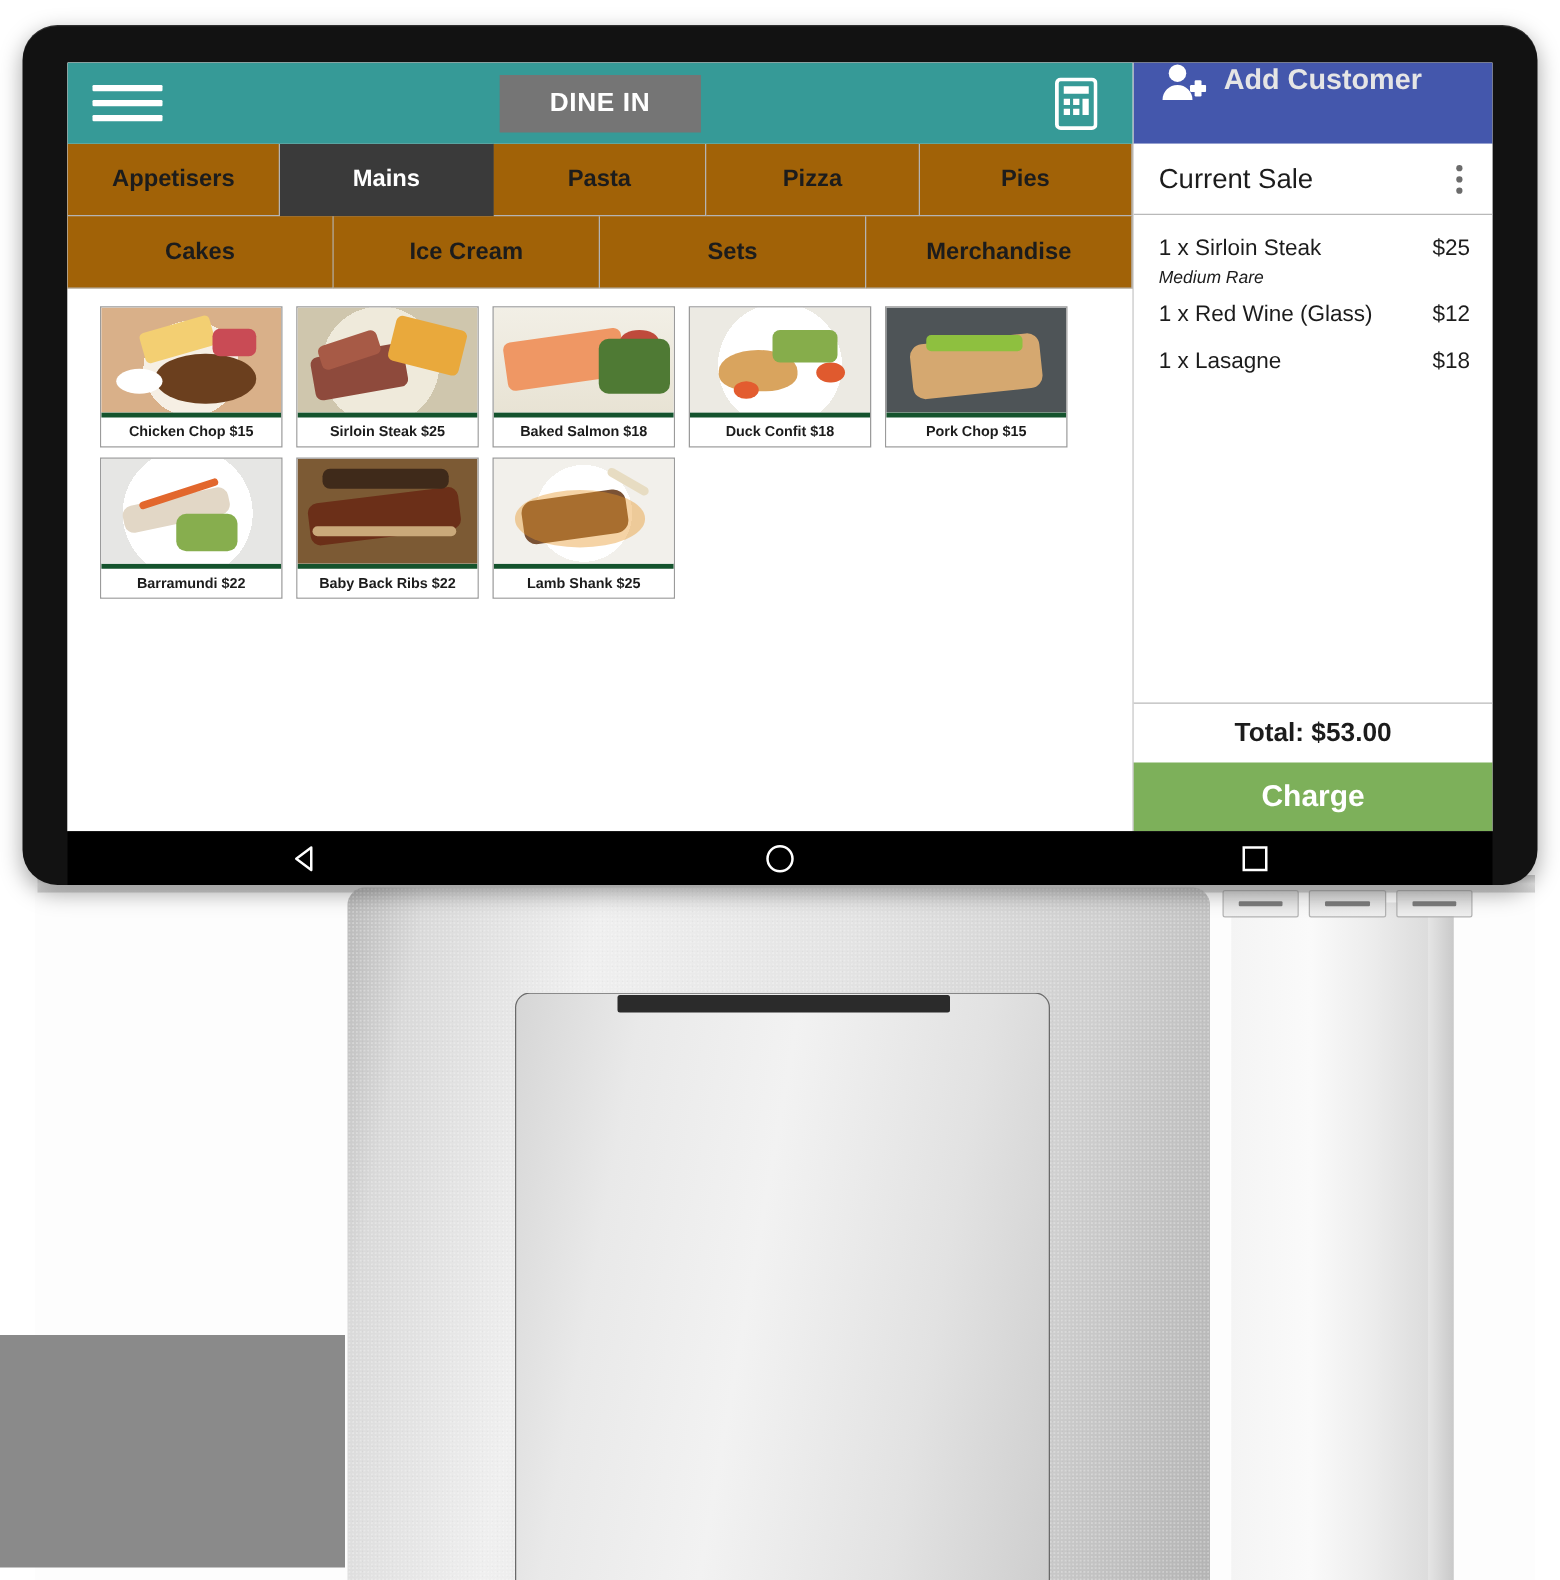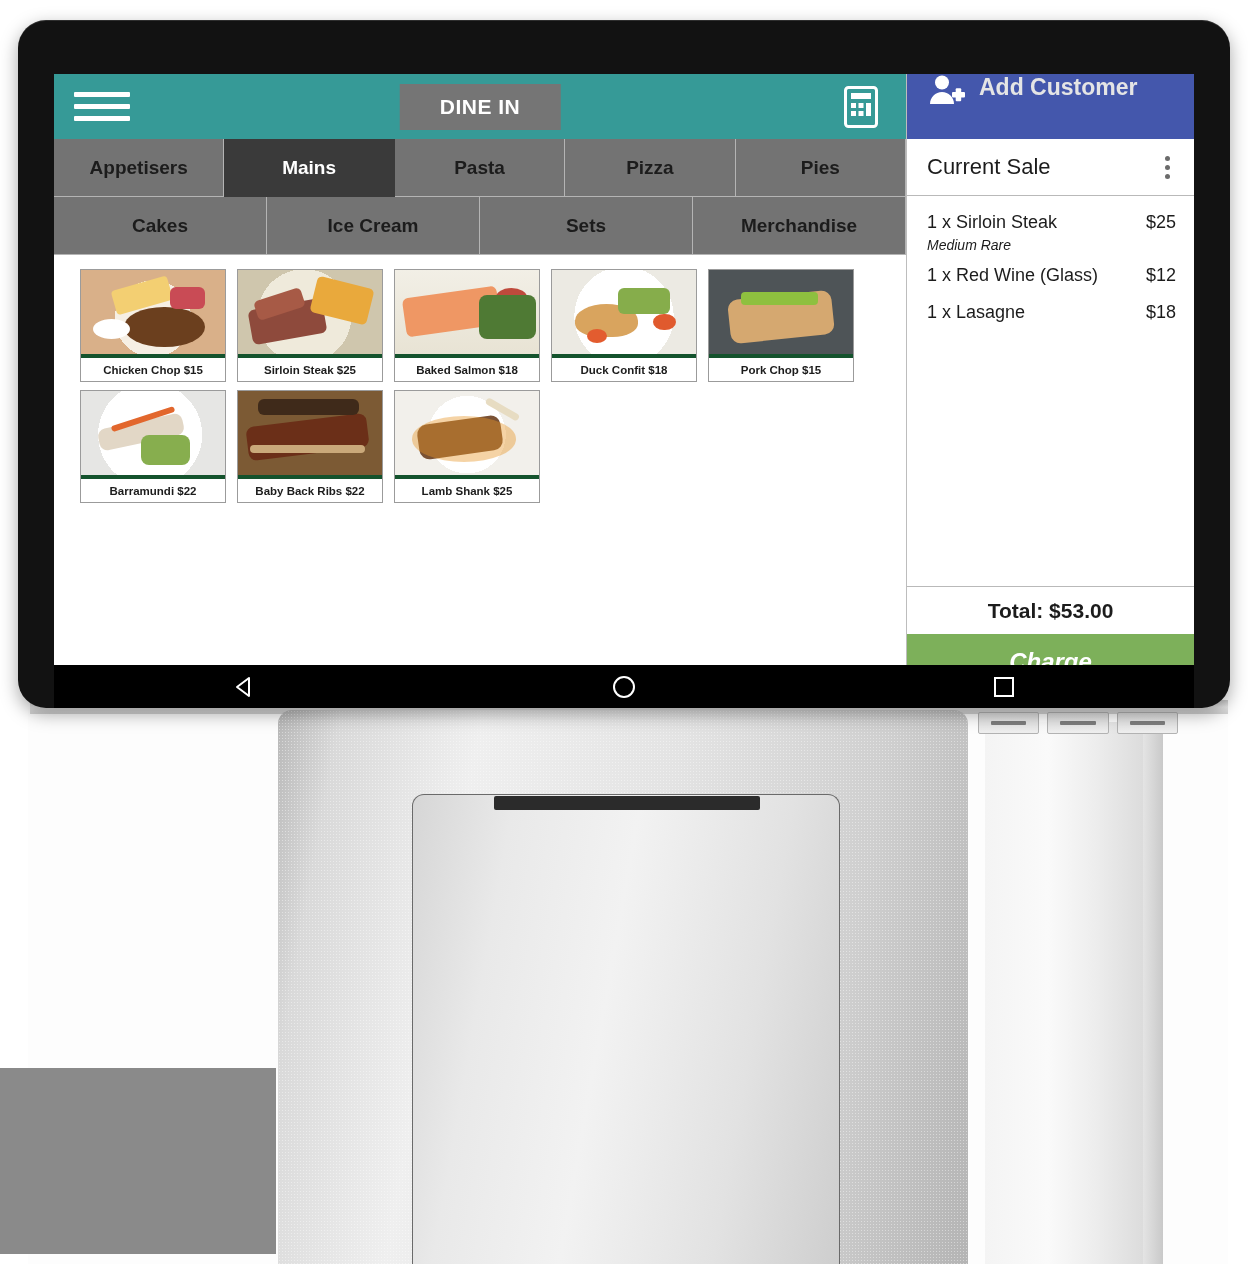--- a/index.html
+++ b/index.html
@@ -45,21 +45,21 @@
           display:flex; align-items:center; justify-content:center; }
   .port span { display:block; width:60%; height:4px; background:#7d7d7d; border-radius:1px; }
   .gray-block { position:absolute; left:0px; top:1068px; width:276px; height:186px; background:#8a8a8a; }
 
   
   .tablet {
     position:absolute; left:18px; top:20px; width:1212px; height:688px;
     background:#121212; border-radius:28px;
     box-shadow: 0 6px 18px rgba(0,0,0,.35), inset 0 1px 0 rgba(255,255,255,.12);
   }
-  .tablet-inner { position:absolute; left:36px; top:30px; width:1140px; height:615px; background:#fff; overflow:hidden;margin-top:24px; }
+  .tablet-inner { position:absolute; left:36px; top:30px; width:1140px; height:615px; background:#fff; overflow:hidden; }
 
   
   .app { position:absolute; inset:0; display:flex; }
   .left-pane { width:852px; height:100%; display:flex; flex-direction:column; background:#fff; }
   .right-pane { width:288px; height:100%; display:flex; flex-direction:column; border-left:1px solid #bdbdbd; }
 
   
   .topbar { height:65px; background:#369a97; display:flex; align-items:center; position:relative; flex:0 0 65px; }
   .hamburger { width:56px; margin-left:20px; display:flex; flex-direction:column; gap:7px; cursor:pointer; }
   .hamburger i { display:block; height:5px; background:#fff; border-radius:1px; }
@@ -69,21 +69,21 @@
     padding:11px 40px; border:none; cursor:pointer;
   }
   .calc-btn { position:absolute; right:28px; width:34px; height:42px; cursor:pointer; }
   .calc-btn svg { display:block; }
 
   
   .tabs { background:#dcdcdc; flex:0 0 116px; display:flex; flex-direction:column; }
   .tab-row { display:flex; height:58px; }
   .tab {
     flex:1; display:flex; align-items:center; justify-content:center;
-    font-size:19px; font-weight:600; color:#1c1c1c; background:#737373;
+    font-size:19px; font-weight:600; color:#1c1c1c; background:#a16207;
     border-right:1px solid #b4b4b4; border-bottom:1px solid #b4b4b4; cursor:pointer;
   }
   .tab:last-child { border-right:1px solid #b4b4b4; }
   .tab.active { background:#3a3a3a; color:#fff; border-right-color:#3a3a3a; border-bottom-color:#3a3a3a; }
 
   
   .grid-area { flex:1; background:#fff; padding:14px 0 0 26px; overflow:hidden; }
   .grid { display:flex; flex-wrap:wrap; gap:8px 11px; align-content:flex-start; }
   .tile { width:146px; height:113px; border:1px solid #9b9b9b; background:#fff; cursor:pointer;
           display:flex; flex-direction:column; overflow:hidden; }
@@ -147,21 +147,21 @@
   .kebab i { width:5px; height:5px; background:#6b6b6b; border-radius:50%; display:block; }
   .sale-items { flex:1; background:#fff; padding:16px 18px 0 20px; overflow:hidden; }
   .sale-row { display:flex; justify-content:space-between; align-items:baseline; margin-bottom:4px; }
   .sale-name { font-size:18px; color:#1c1c1c; }
   .sale-price { font-size:18px; color:#1c1c1c; }
   .sale-mod { font-size:14px; font-style:italic; color:#1c1c1c; margin-bottom:12px; }
   .sale-gap { height:12px; }
   .sale-total { flex:0 0 48px; display:flex; align-items:center; justify-content:center;
                 border-top:1px solid #b9b9b9; font-size:21px; font-weight:700; color:#1c1c1c; background:#fff; }
   .charge { flex:0 0 55px; background:#7db05a; color:#fff; font-size:24px; font-weight:600;
-            display:flex; align-items:center; justify-content:center; border:none; cursor:pointer; width:100%;font-style:italic; }
+            display:flex; align-items:center; justify-content:center; border:none; cursor:pointer; width:100%; }
 
   
   .navbar { position:absolute; left:36px; top:645px; width:1140px; height:43px; background:#000;
             display:flex; align-items:center; justify-content:space-around; }
   .nav-btn { width:80px; height:43px; display:flex; align-items:center; justify-content:center; cursor:pointer; }
 </style>
 </head>
 <body>
 
 <div id="stage">

